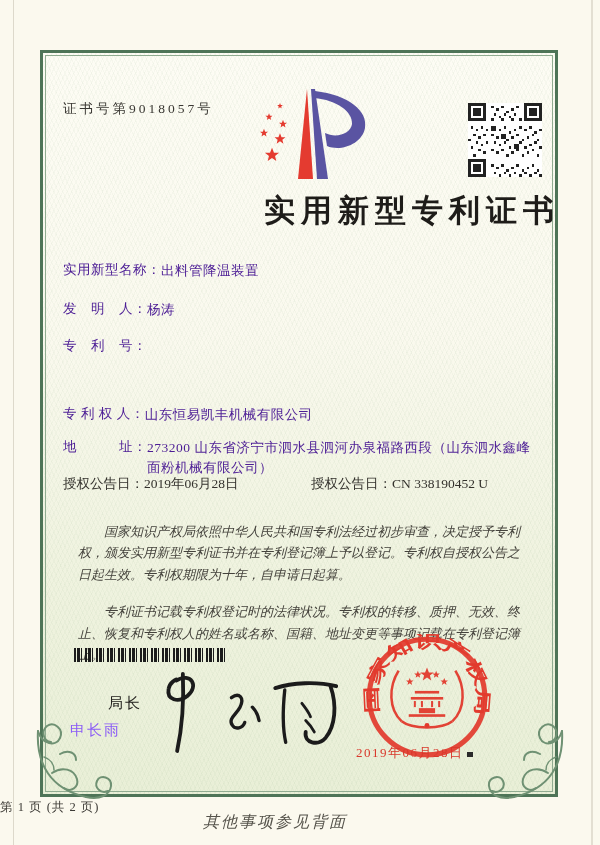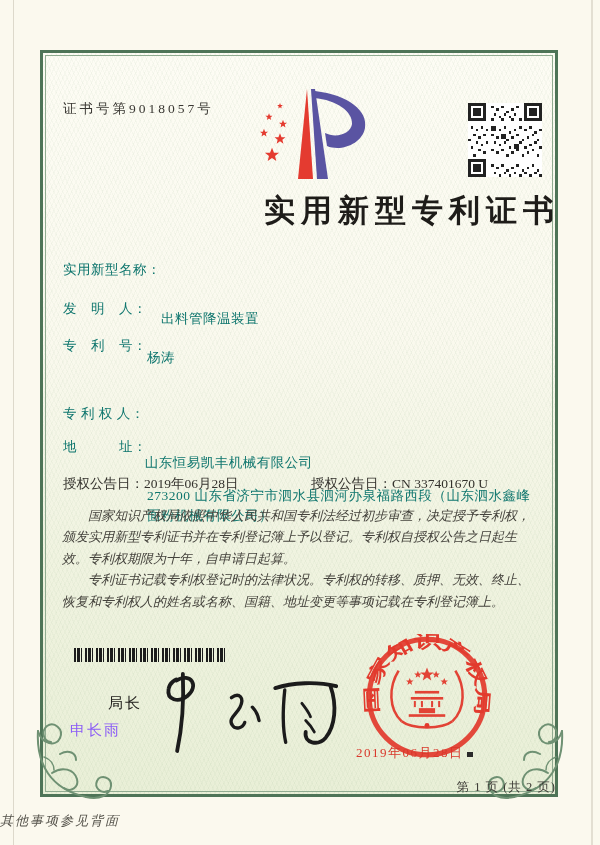--- a/index.html
+++ b/index.html
@@ -39,36 +39,36 @@
 
   .title{
     position:absolute;left:0;right:40px;top:190px;
     text-align:right;font-size:31px;font-weight:600;
     letter-spacing:6px;color:#1e1c19;
   }
 
   
   .field-row{
     position:absolute;left:63px;right:58px;
-    font-size:13.5px;color:#0f766e;letter-spacing:0.5px;
+    font-size:13.5px;color:#4c1d95;letter-spacing:0.5px;
     display:flex;align-items:flex-start;
   }
   .field-label{white-space:pre;flex:0 0 auto;}
-  .field-value{flex:1 1 auto;line-height:1.5;margin-top:48px;}
+  .field-value{flex:1 1 auto;line-height:1.5;}
   .grant-row{position:absolute;left:63px;top:475px;font-size:13.5px;color:#33312c;}
   .grant-col2{position:absolute;left:248px;top:0;white-space:nowrap;}
   .grant-col1{white-space:nowrap;}
 
   
   .legal{
     position:absolute;left:62px;right:58px;top:505px;
     font-size:13px;line-height:1.65;color:#44423c;
     font-style:italic;
   }
-  .legal p{margin:0;text-indent:2em;}
+  .legal p{margin:16px;text-indent:2em;}
 
   
   .barcode{
     position:absolute;left:74px;top:648px;width:153px;height:14px;
     background:repeating-linear-gradient(90deg,
       #1c1c1c 0 1.5px,rgba(0,0,0,0) 1.5px 3px,
       #1c1c1c 3px 5.5px,rgba(0,0,0,0) 5.5px 7px,
       #1c1c1c 7px 8px,rgba(0,0,0,0) 8px 11px);
   }
   .signer-title{position:absolute;left:70px;top:694px;font-size:15px;color:#22201d;
@@ -77,26 +77,26 @@
     font-family:"Liberation Sans","DejaVu Sans",sans-serif;letter-spacing:2px;}
   .signature{position:absolute;left:140px;top:663px;width:200px;height:95px;}
   .seal{position:absolute;left:352px;top:634px;width:150px;height:128px;}
   .seal-date{
     position:absolute;left:356px;top:744px;width:150px;
     font-size:13px;color:#d9382b;letter-spacing:1.5px;white-space:nowrap;
   }
   .seal-date .mark{display:inline-block;width:6px;height:5px;background:#2a2a2a;margin-left:3px;}
 
   .page-number{
-    position:absolute;left:0;right:44px;top:779px;text-align:right;
+    position:absolute;left:0;right:44px;top:799px;text-align:left;
     font-size:12.5px;letter-spacing:1px;color:#3c3a35;
   }
   .back-note{
-    position:absolute;left:0;right:50px;top:812px;text-align:left;
-    font-size:13px;letter-spacing:2px;color:#55534b;font-style:italic;
+    position:absolute;left:0;right:50px;top:812px;text-align:center;
+    font-size:16px;letter-spacing:2px;color:#55534b;font-style:italic;
   }
 </style>
 </head>
 <body>
 
 <div class="page">
 
   <div class="scan-edge-left"></div>
   <div class="scan-edge-right"></div>
 
@@ -187,21 +187,21 @@
   <div class="field-row" style="top:438px">
     <span class="field-label">地　　　址：</span>
     <span class="field-value" style="max-width:392px">273200 山东省济宁市泗水县泗河办泉福路西段（山东泗水鑫峰面粉机械有限公司）</span>
   </div>
 
   <div class="grant-row">
     <span class="grant-col1">
       <span>授权公告日：</span><span>2019年06月28日</span>
     </span>
     <span class="grant-col2">
-      <span>授权公告日：</span><span>CN 337401670 U</span>
+      <span>授权公告日：</span><span>CN 338190452 U</span>
     </span>
   </div>
 
   <div class="legal">
     <p>国家知识产权局依照中华人民共和国专利法经过初步审查，决定授予专利权，颁发实用新型专利证书并在专利登记簿上予以登记。专利权自授权公告之日起生效。专利权期限为十年，自申请日起算。</p>
     <p>专利证书记载专利权登记时的法律状况。专利权的转移、质押、无效、终止、恢复和专利权人的姓名或名称、国籍、地址变更等事项记载在专利登记簿上。</p>
   </div>
 
   <div class="barcode"></div>
 

